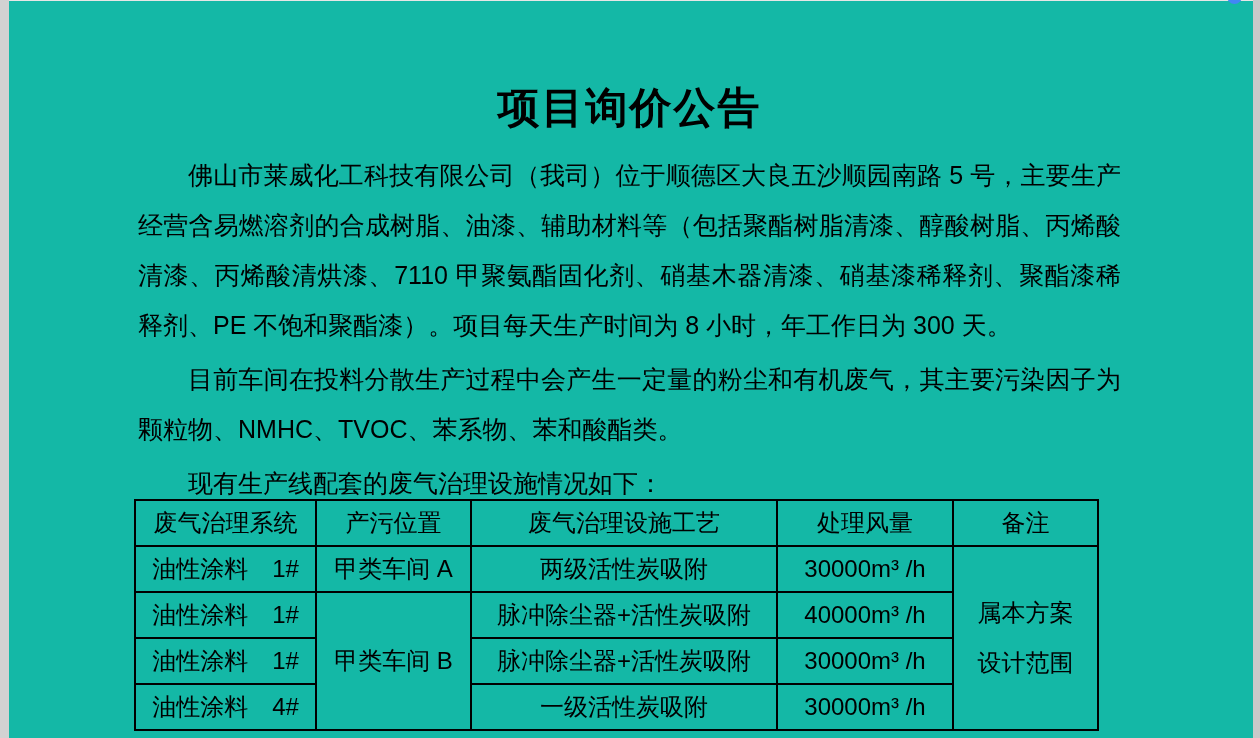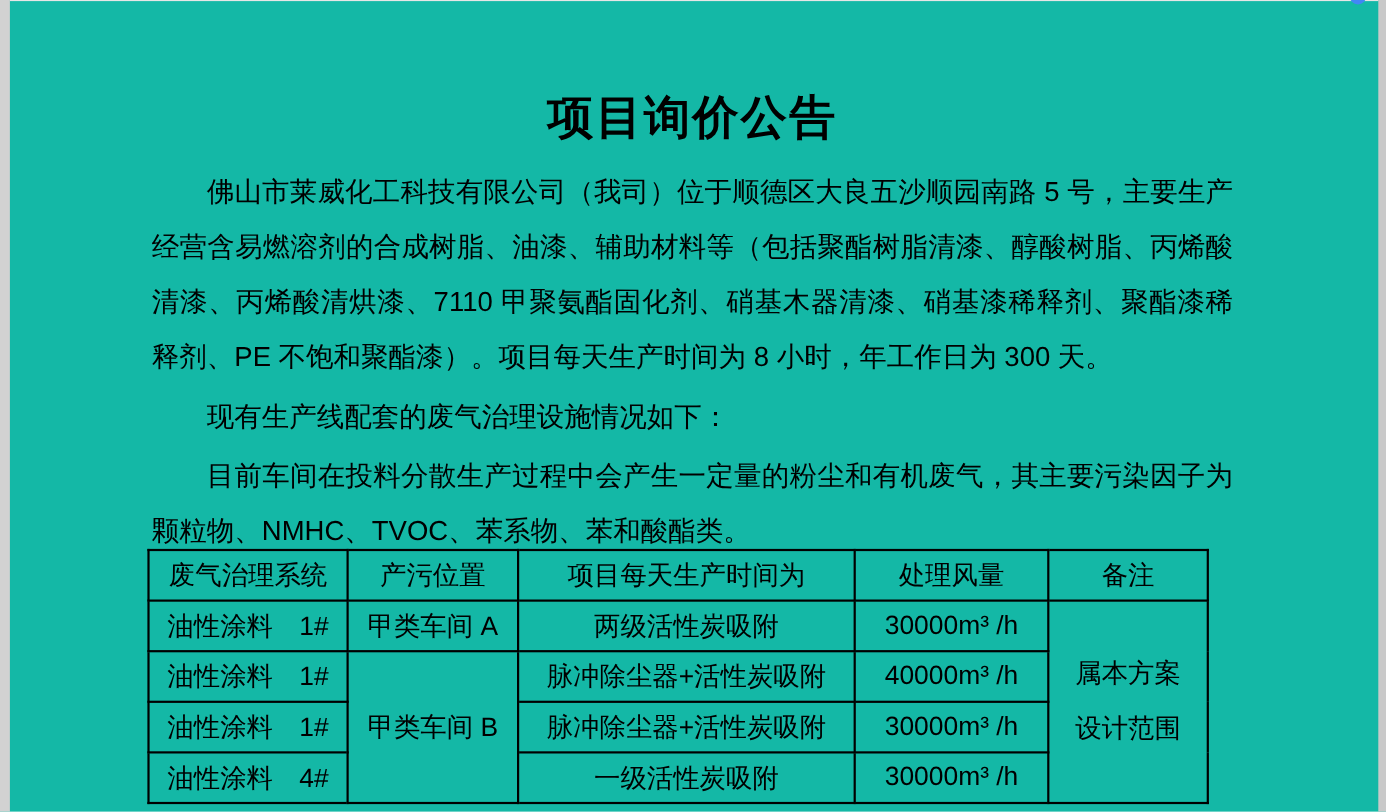--- a/index.html
+++ b/index.html
@@ -102,37 +102,37 @@
   <div class="top-line"></div>
 
   <button class="blue-dot" aria-label="indicator"></button>
 
   <div class="doc">
 
     <h1 class="title">项目询价公告</h1>
 
     <p class="para first">佛山市莱威化工科技有限公司（我司）位于顺德区大良五沙顺园南路 5 号，主要生产经营含易燃溶剂的合成树脂、油漆、辅助材料等（包括聚酯树脂清漆、醇酸树脂、丙烯酸清漆、丙烯酸清烘漆、7110 甲聚氨酯固化剂、硝基木器清漆、硝基漆稀释剂、聚酯漆稀释剂、PE 不饱和聚酯漆）。项目每天生产时间为 8 小时，年工作日为 300 天。</p>
 
+    <p class="para">目前车间在投料分散生产过程中会产生一定量的粉尘和有机废气，其主要污染因子为颗粒物、NMHC、TVOC、苯系物、苯和酸酯类。</p>
+
     <p class="para">现有生产线配套的废气治理设施情况如下：</p>
-
-    <p class="para">目前车间在投料分散生产过程中会产生一定量的粉尘和有机废气，其主要污染因子为颗粒物、NMHC、TVOC、苯系物、苯和酸酯类。</p>
 
     <table class="gas-table">
       <colgroup>
         <col class="col-system">
         <col class="col-location">
         <col class="col-process">
         <col class="col-flow">
         <col class="col-remark">
       </colgroup>
       <thead>
         <tr>
           <th>废气治理系统</th>
           <th>产污位置</th>
-          <th>项目每天生产时间为</th>
+          <th>废气治理设施工艺</th>
           <th>处理风量</th>
           <th>备注</th>
         </tr>
       </thead>
       <tbody>
         <tr>
           <td>油性涂料　1#</td>
           <td>甲类车间 A</td>
           <td>两级活性炭吸附</td>
           <td>30000m³ /h</td>

